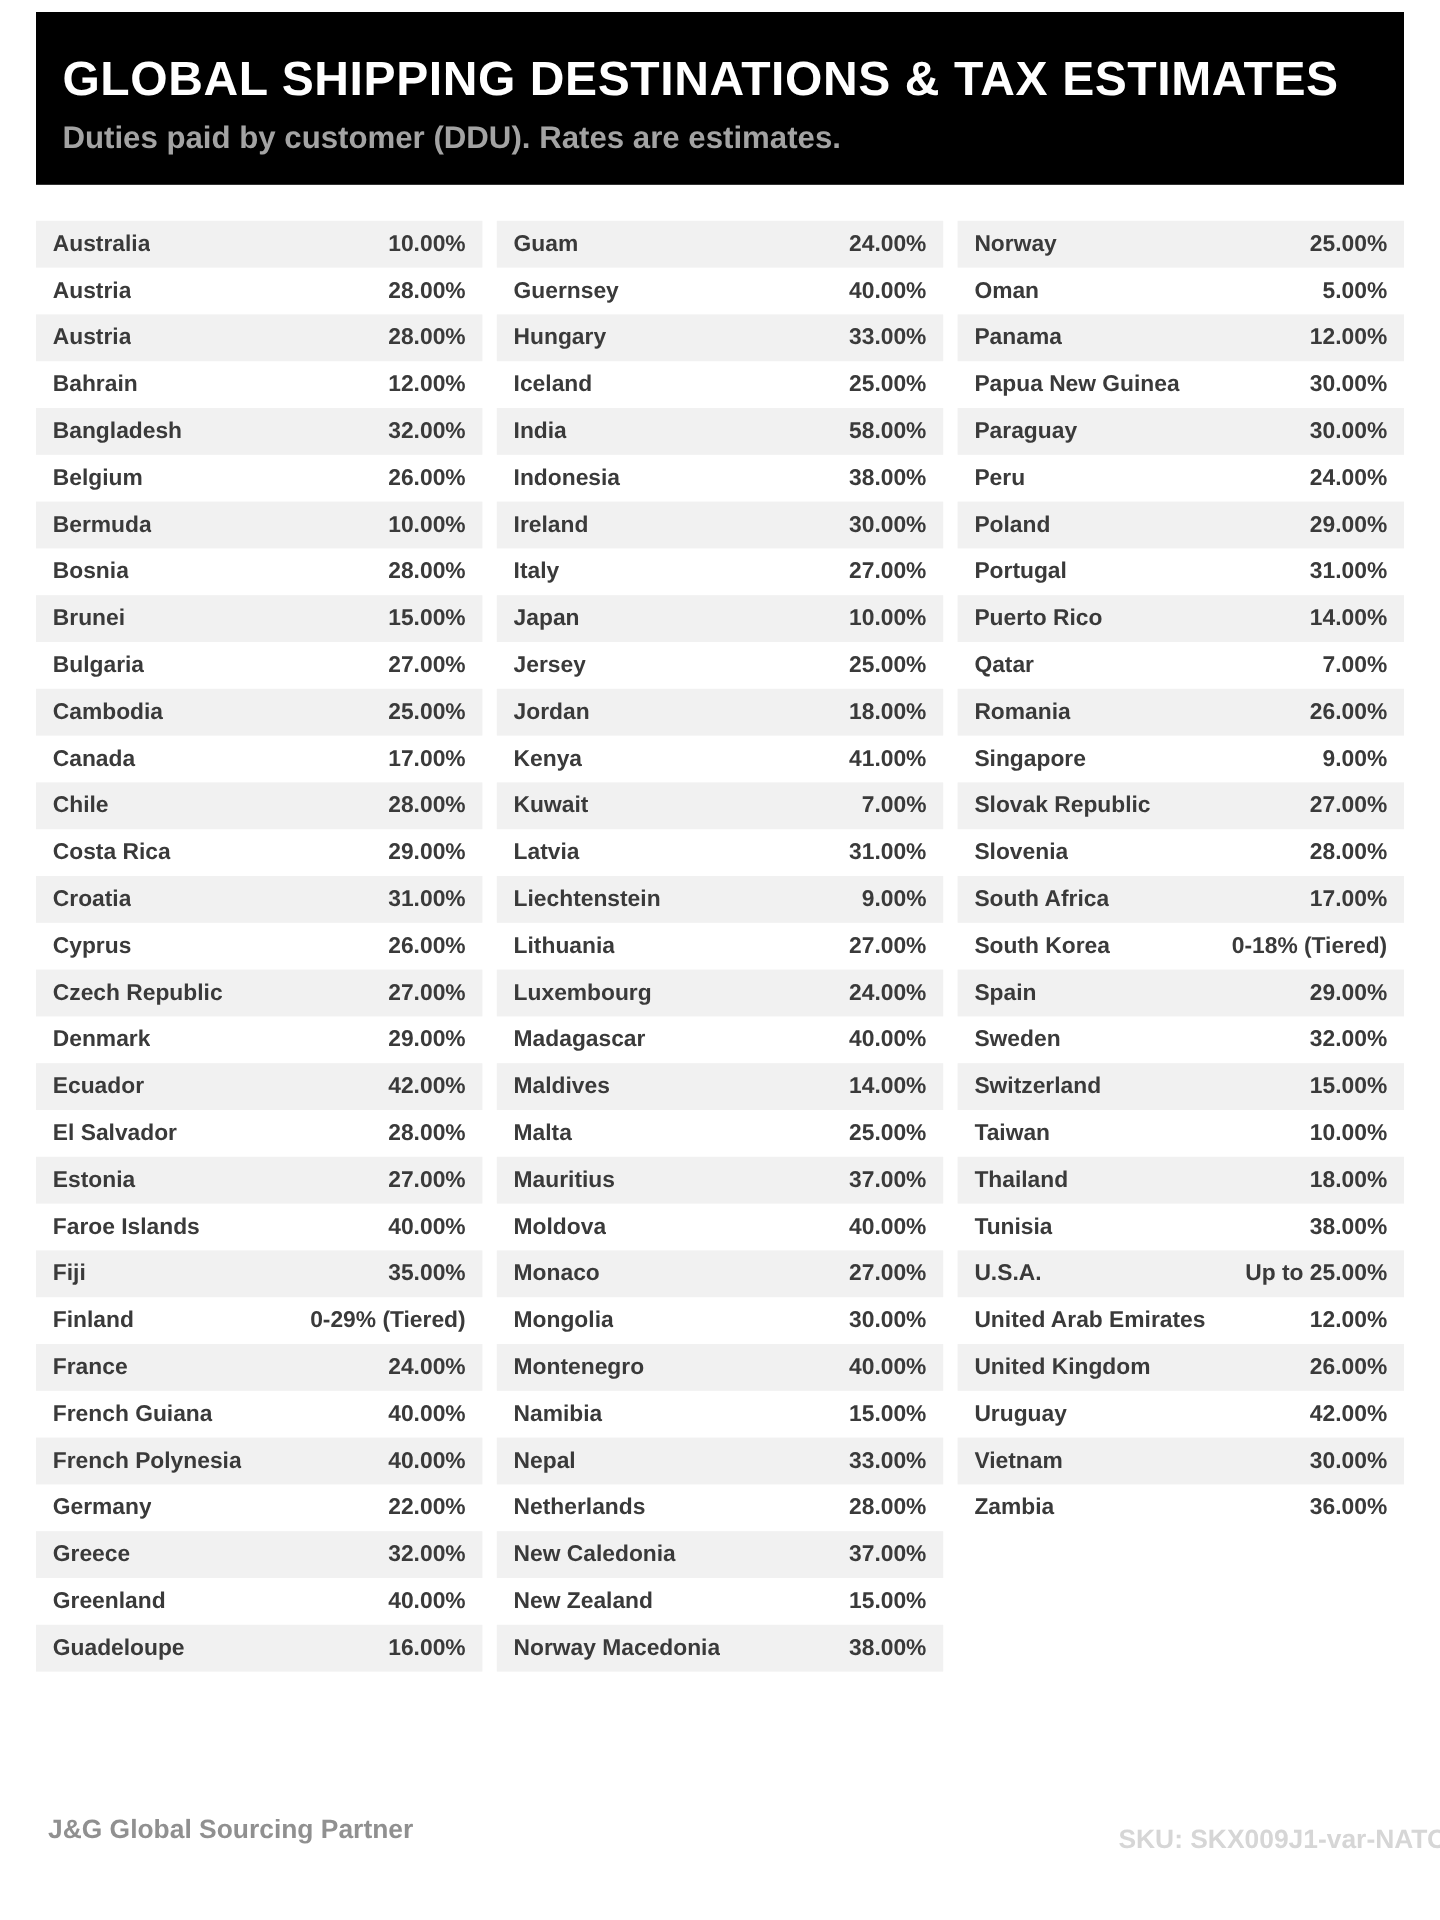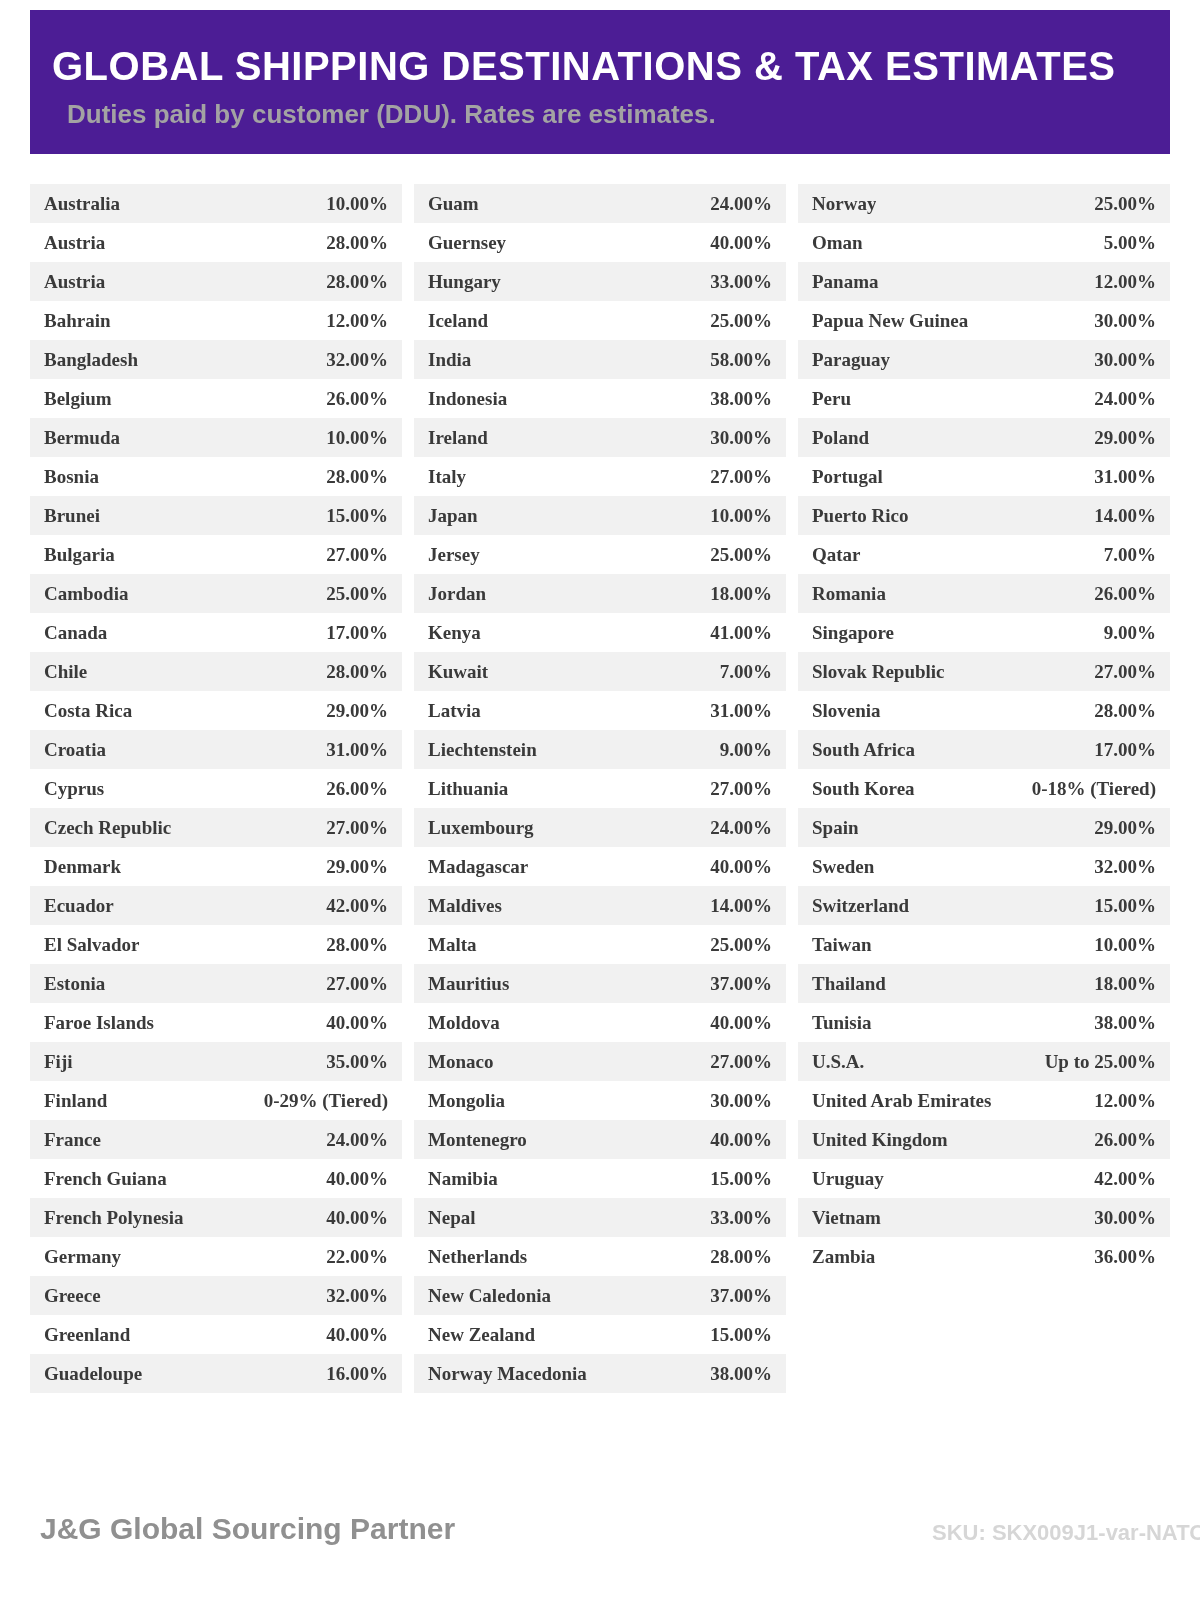--- a/index.html
+++ b/index.html
@@ -11,47 +11,46 @@
   }
   .page {
     position: relative;
     width: 1200px;
     height: 1600px;
     background: #ffffff;
     overflow: hidden;
   }
   .header {
     margin: 10px 30px 0 30px;
-    background: #4c1d95;
+    background: #000000;
     padding: 34px 28px 24px 22px;
     box-sizing: border-box;
   }
   .title {
     margin: 0;
     color: #ffffff;
     font-size: 40px;
     font-weight: bold;
     letter-spacing: 0.5px;
     white-space: nowrap;
   }
   .subtitle {
-    margin: 10px 0 0 15px;
+    margin: 10px 0 0 0;
     color: #a3a3a3;
     font-size: 26px;
     font-weight: bold;
   }
   .table {
     display: flex;
     gap: 12px;
     margin: 30px 30px 0 30px;
   }
   .col {
     flex: 1 1 0;
     min-width: 0;
-    font-family: Liberation Serif, serif;
   }
   .row {
     display: flex;
     justify-content: space-between;
     align-items: center;
     height: 39px;
     padding: 0 14px;
     box-sizing: border-box;
     font-size: 19px;
     font-weight: bold;
@@ -65,21 +64,21 @@
     overflow: hidden;
   }
   .row .rate {
     white-space: nowrap;
     margin-left: 10px;
   }
   .brand {
     position: absolute;
     left: 40px;
     top: 1512px;
-    font-size: 30px;
+    font-size: 22px;
     font-weight: bold;
     color: #909090;
     white-space: nowrap;
   }
   .sku {
     position: absolute;
     left: 932px;
     top: 1520px;
     font-size: 22px;
     font-weight: bold;

